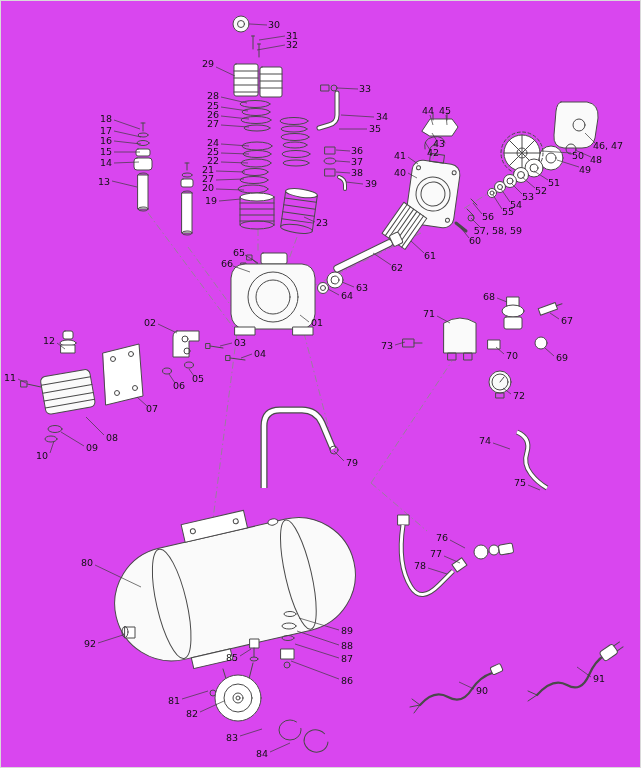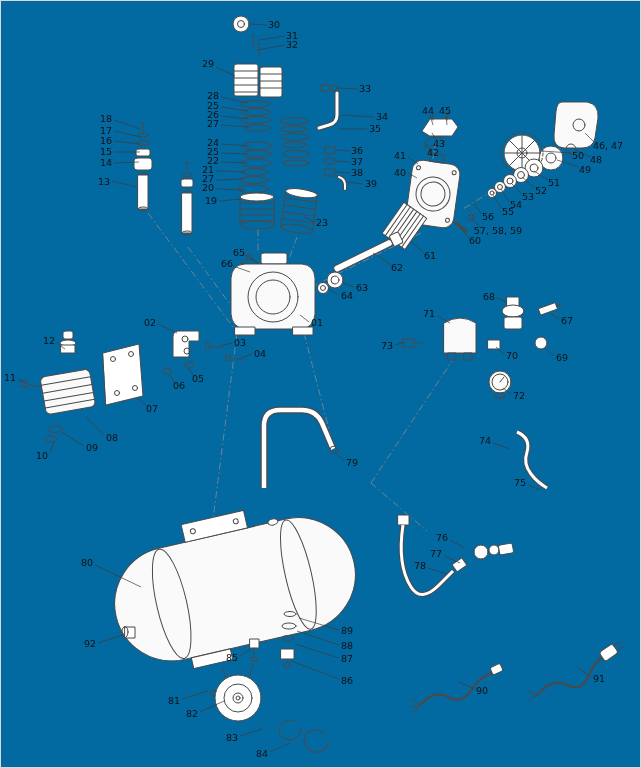--- a/index.html
+++ b/index.html
@@ -1,19 +1,19 @@
 <!DOCTYPE html>
 <html><head>
 <meta charset="utf-8">
 <style>
   html,body{margin:0;padding:0;background:#fff;}
   .canvas{
     position:relative;
     width:641px;height:768px;
-    background:#0369a1;
+    background:#d946ef;
     border:1px solid #d9d9d9;
     box-sizing:border-box;
     overflow:hidden;
     font-family:"DejaVu Sans", sans-serif;
   }
   svg{display:block;}
   .part{stroke:#4a4a4a;fill:none;stroke-width:1;stroke-linecap:round;stroke-linejoin:round;}
   .fillw{fill:#ffffff;}
   .fillp{fill:#fafafa;}
   .tube{stroke:#4a4a4a;fill:none;}

